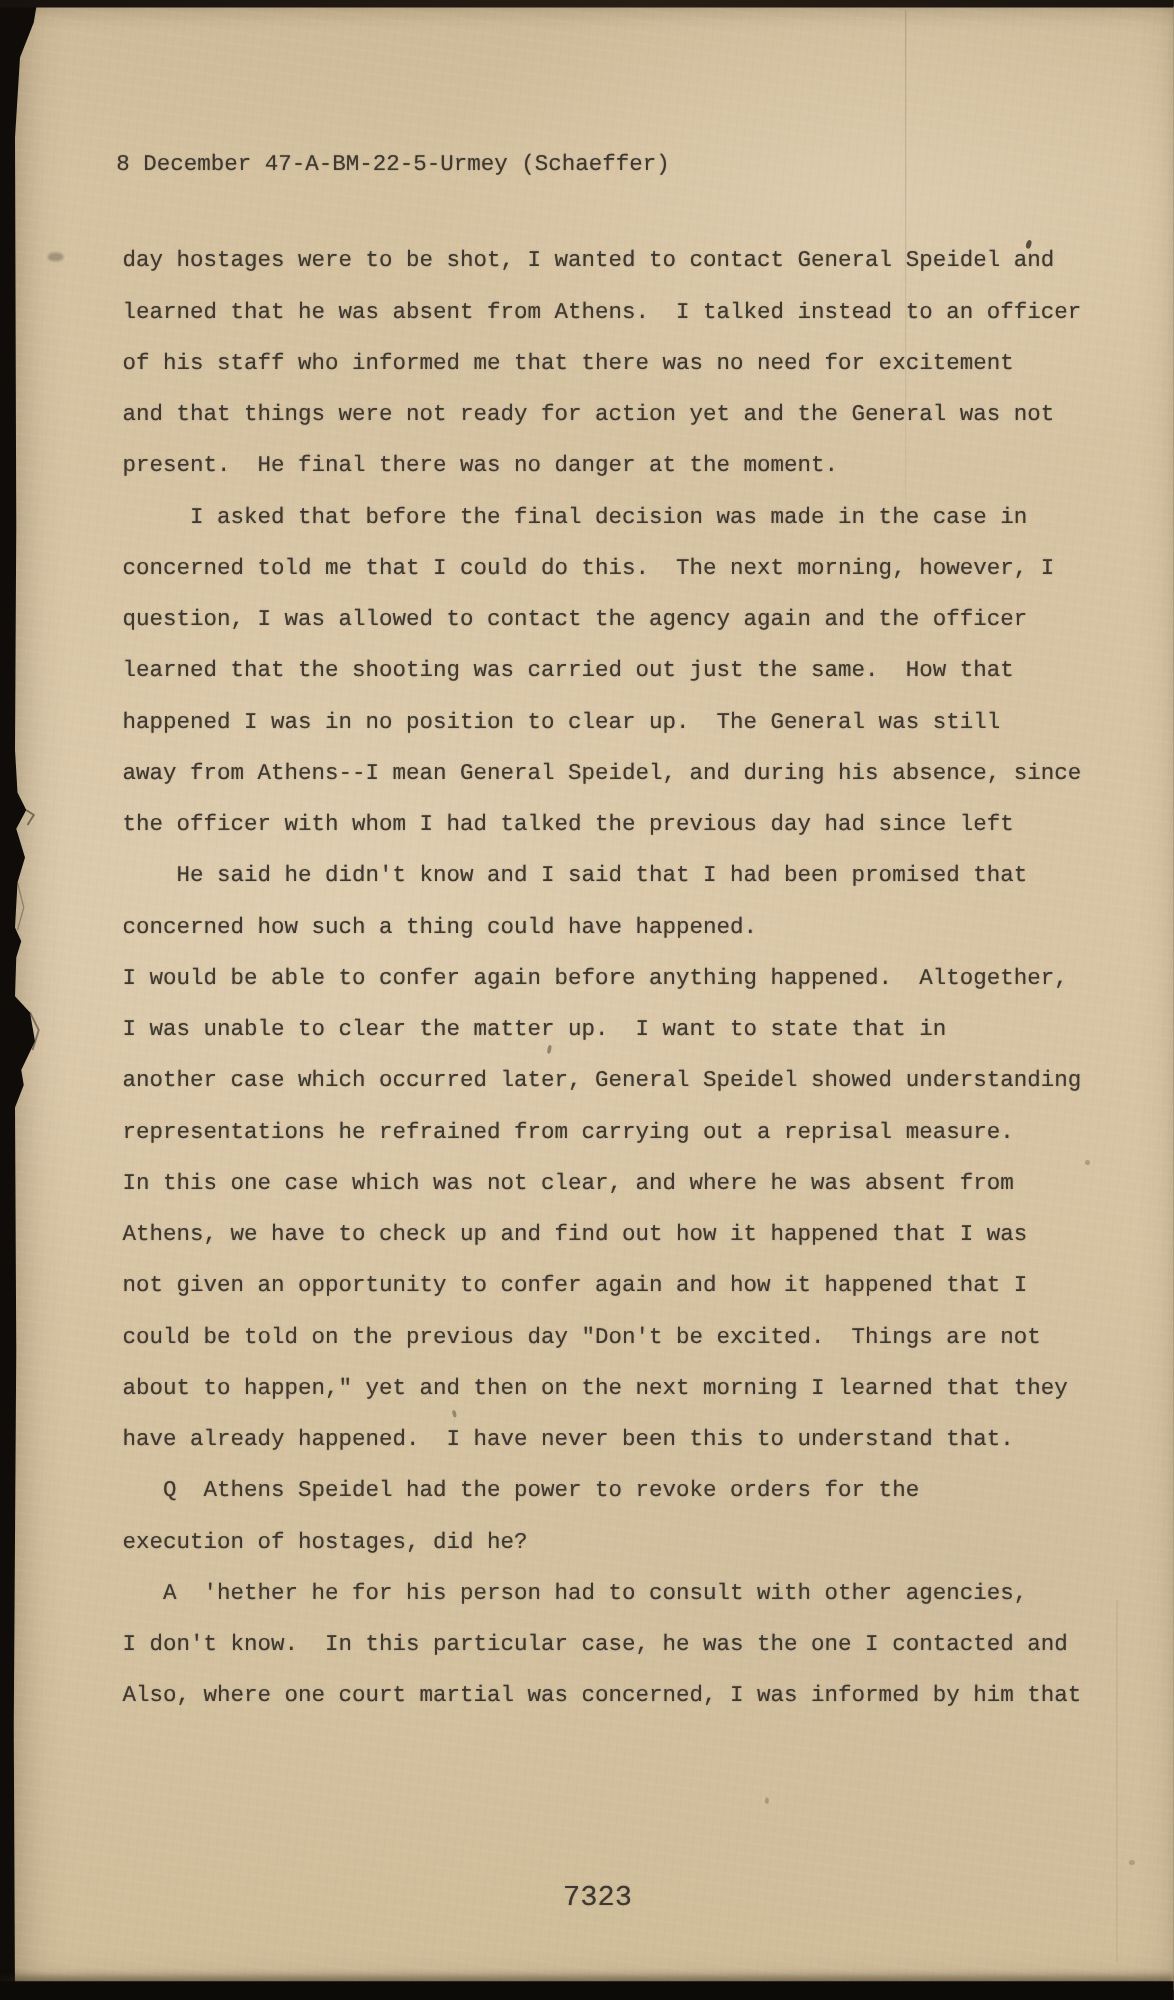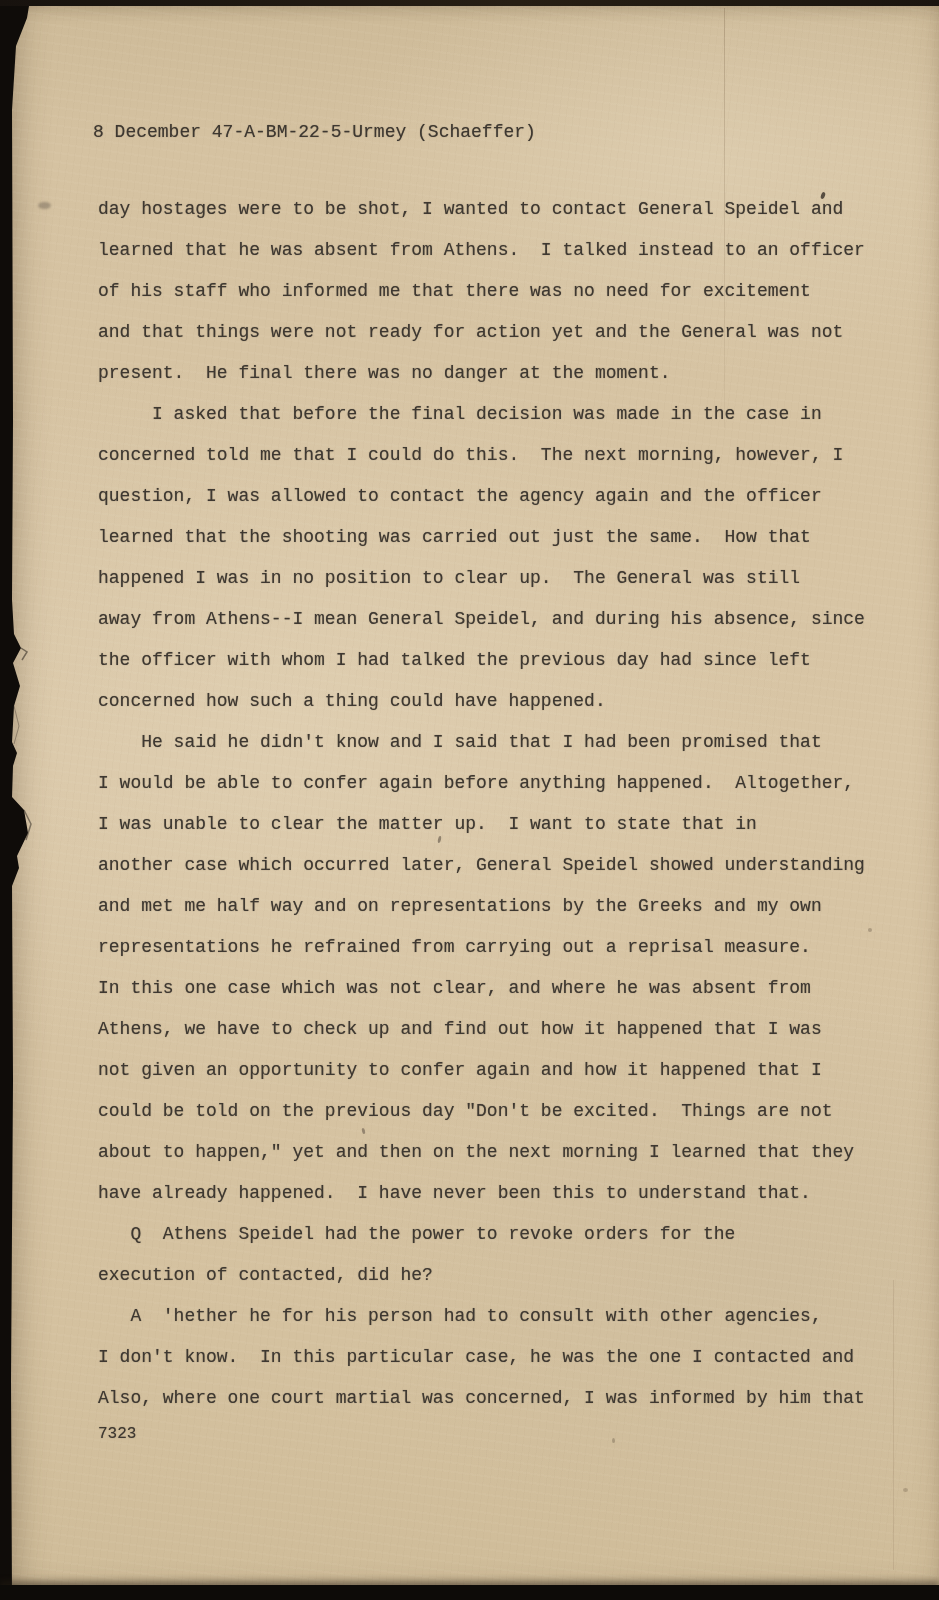--- a/index.html
+++ b/index.html
@@ -32,22 +32,22 @@
   .bar-top{position:absolute;left:0;top:0;width:939px;height:6px;
     background:linear-gradient(90deg,#17120e,#271e14 55%,#1a140f);}
   .bar-bottom{position:absolute;left:0;top:1585px;width:939px;height:15px;
     background:#0d0b08;box-shadow:0 -4px 6px rgba(40,30,20,.45);}
   .torn-edge{position:absolute;left:0;top:0;}
 
   .typed{color:var(--ink,#3e3831);text-shadow:0 0 1px rgba(60,52,42,.55);}
   .header{position:absolute;left:93px;top:72px;font-size:18px;line-height:24px;white-space:pre;}
   .body-lines{position:absolute;left:98px;top:189px;width:800px;}
   .line{height:41px;line-height:41px;font-size:18px;white-space:pre;}
-  .pageno{position:absolute;left:98px;top:1414px;width:760px;height:41px;line-height:41px;
-    font-size:16px;text-align:left;white-space:pre;}
+  .pageno{position:absolute;left:98px;top:1498px;width:760px;height:41px;line-height:41px;
+    font-size:23px;text-align:center;white-space:pre;}
 
   .crease{position:absolute;width:1px;pointer-events:none;}
   .crease-a{left:724px;top:8px;height:420px;
     background:linear-gradient(180deg,rgba(110,88,62,.28),rgba(110,88,62,.06));}
   .crease-b{left:893px;top:1280px;height:290px;background:rgba(110,88,62,.14);}
   .speck{position:absolute;border-radius:50%;pointer-events:none;}
   .speck-1{left:821px;top:192px;width:4px;height:7px;background:rgba(55,48,40,.8);transform:rotate(18deg);}
   .speck-2{left:38px;top:202px;width:13px;height:7px;background:rgba(85,74,62,.38);filter:blur(1px);}
   .speck-3{left:438px;top:836px;width:3px;height:7px;background:rgba(70,60,50,.5);transform:rotate(12deg);}
   .speck-4{left:362px;top:1128px;width:3px;height:6px;background:rgba(70,60,50,.45);transform:rotate(-15deg);}
@@ -74,35 +74,34 @@
       <div class="line">of his staff who informed me that there was no need for excitement</div>
       <div class="line">and that things were not ready for action yet and the General was not</div>
       <div class="line">present.  He final there was no danger at the moment.</div>
       <div class="line">     I asked that before the final decision was made in the case in</div>
       <div class="line">concerned told me that I could do this.  The next morning, however, I</div>
       <div class="line">question, I was allowed to contact the agency again and the officer</div>
       <div class="line">learned that the shooting was carried out just the same.  How that</div>
       <div class="line">happened I was in no position to clear up.  The General was still</div>
       <div class="line">away from Athens--I mean General Speidel, and during his absence, since</div>
       <div class="line">the officer with whom I had talked the previous day had since left</div>
+      <div class="line">    He said he didn't know and I said that I had been promised that</div>
       <div class="line">concerned how such a thing could have happened.</div>
-      <div class="line">    He said he didn't know and I said that I had been promised that</div>
       <div class="line">I would be able to confer again before anything happened.  Altogether,</div>
       <div class="line">I was unable to clear the matter up.  I want to state that in</div>
       <div class="line">another case which occurred later, General Speidel showed understanding</div>
-      <div class="line">and met me half way and on representations by the Greeks and my own</div>
       <div class="line">representations he refrained from carrying out a reprisal measure.</div>
       <div class="line">In this one case which was not clear, and where he was absent from</div>
       <div class="line">Athens, we have to check up and find out how it happened that I was</div>
       <div class="line">not given an opportunity to confer again and how it happened that I</div>
       <div class="line">could be told on the previous day "Don't be excited.  Things are not</div>
       <div class="line">about to happen," yet and then on the next morning I learned that they</div>
       <div class="line">have already happened.  I have never been this to understand that.</div>
       <div class="line">   Q  Athens Speidel had the power to revoke orders for the</div>
-      <div class="line">execution of contacted, did he?</div>
+      <div class="line">execution of hostages, did he?</div>
       <div class="line">   A  'hether he for his person had to consult with other agencies,</div>
       <div class="line">I don't know.  In this particular case, he was the one I contacted and</div>
       <div class="line">Also, where one court martial was concerned, I was informed by him that</div>
     </div>
 
   <div class="pageno typed">7323</div>
 
   <div class="crease crease-a"></div>
   <div class="crease crease-b"></div>
   <div class="speck speck-1"></div>

